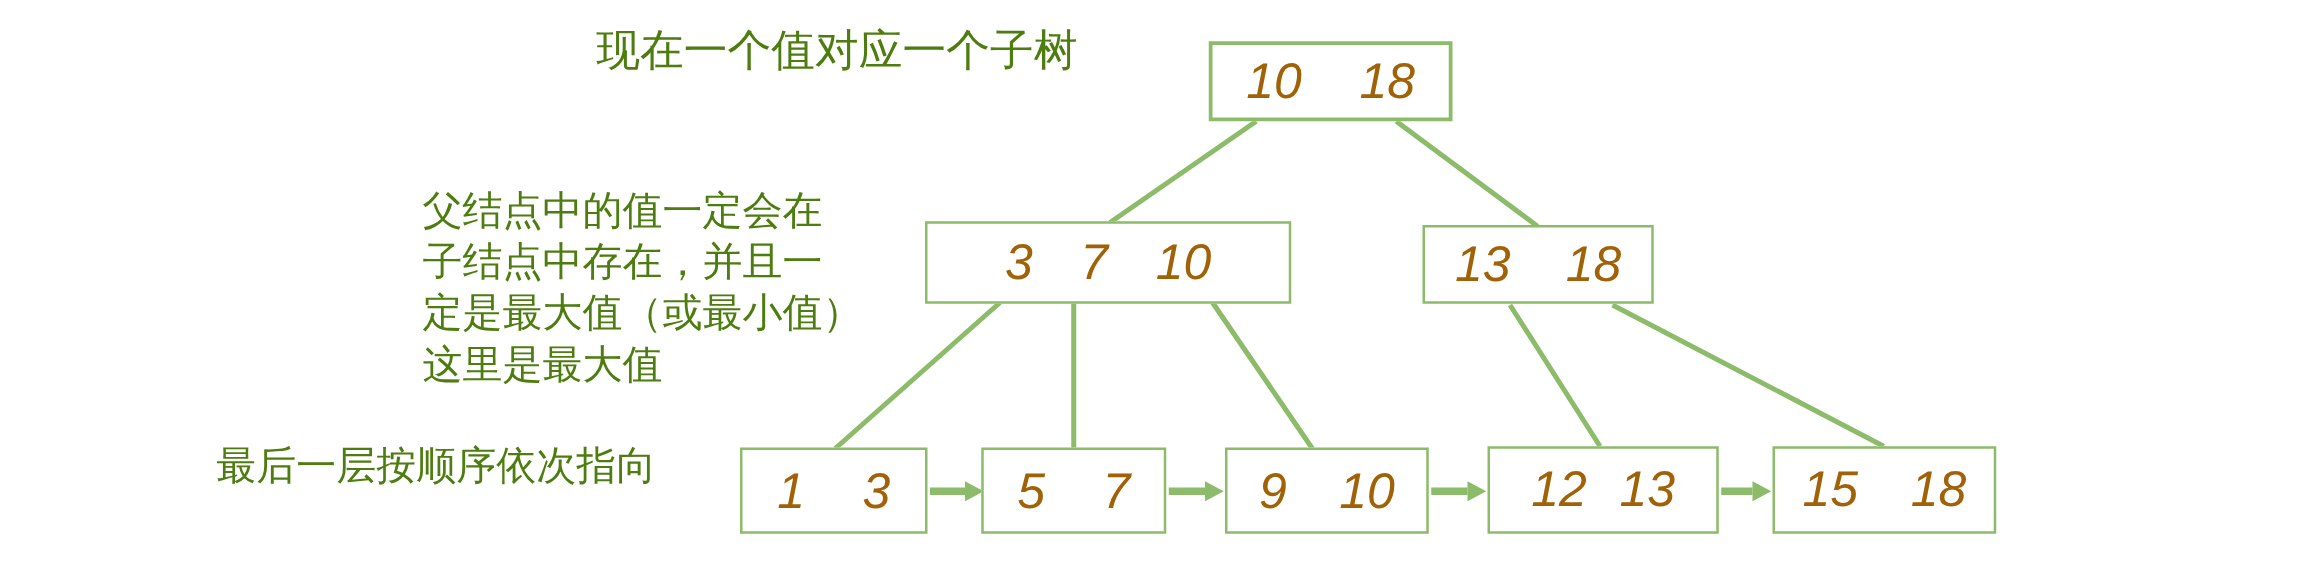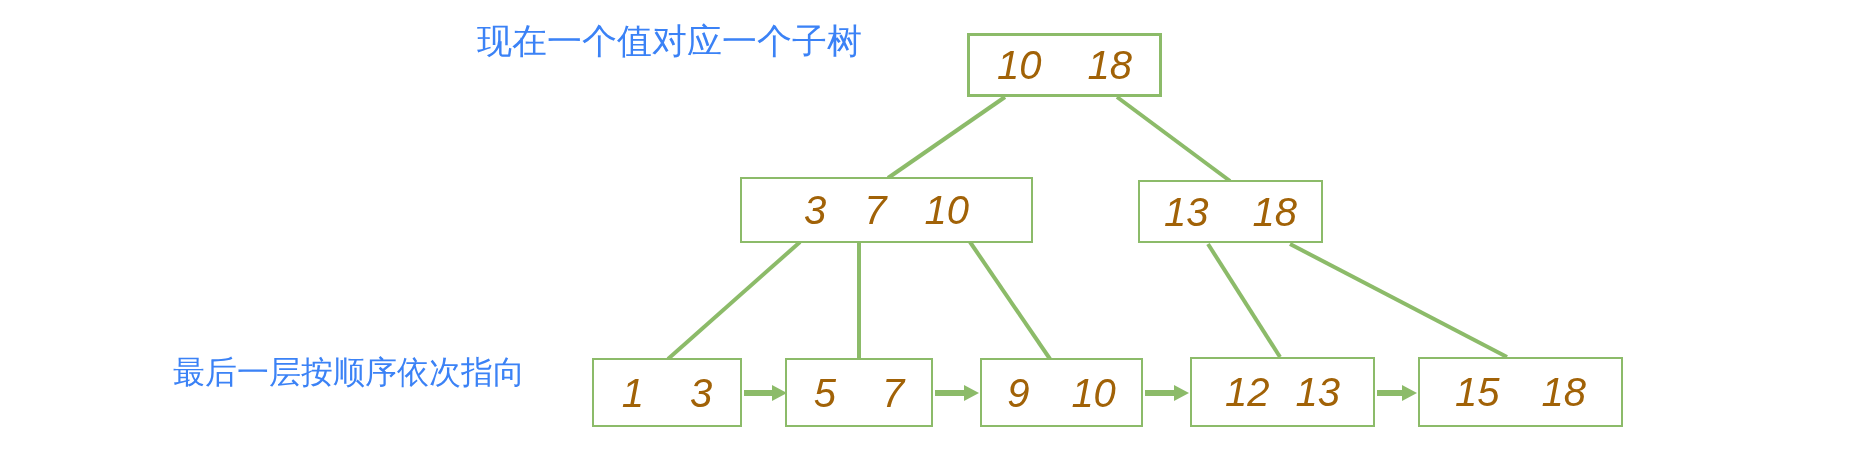--- a/index.html
+++ b/index.html
@@ -40,25 +40,25 @@
     line-height: 1;
     white-space: nowrap;
   }
   .root   { left: 967px;  top: 33px;  width: 195px; height: 64px; gap: 46px; border-width: 3px; }
   .mid-1  { left: 740px;  top: 177px; width: 293px; height: 66px; gap: 38px; }
   .mid-2  { left: 1138px; top: 180px; width: 185px; height: 63px; gap: 44px; }
   .leaf-1 { left: 592px;  top: 358px; width: 150px; height: 69px; gap: 46px; }
   .leaf-2 { left: 785px;  top: 358px; width: 148px; height: 69px; gap: 46px; }
   .leaf-3 { left: 980px;  top: 358px; width: 163px; height: 69px; gap: 42px; }
   .leaf-4 { left: 1190px; top: 357px; width: 185px; height: 70px; gap: 26px; }
-  .leaf-5 { left: 1418px; top: 357px; width: 205px; height: 70px; gap: 42px; }
+  .leaf-5 { left: 1418px; top: 357px; width: 179px; height: 70px; gap: 42px; }
   .note {
     position: absolute;
     z-index: 3;
-    color: #3b82f6;
+    color: #4d7c0f;
     white-space: nowrap;
   }
   .note-top    { left: 477px; top: 22px;  font-size: 35px; line-height: 1.1; }
   .note-parent { left: 338px; top: 148px; font-size: 32px; line-height: 41px; }
   .note-leaf   { left: 173px; top: 352px; font-size: 32px; line-height: 41px; text-align: right; }
 </style>
 </head>
 <body>
 
 <div class="canvas">
@@ -80,20 +80,26 @@
     <line class="arrow-shaft" x1="935" y1="393" x2="964" y2="393"></line>
     <polygon class="arrow-head" points="964,385 964,401 979,393"></polygon>
     <line class="arrow-shaft" x1="1145" y1="393" x2="1174" y2="393"></line>
     <polygon class="arrow-head" points="1174,385 1174,401 1189,393"></polygon>
     <line class="arrow-shaft" x1="1377" y1="393" x2="1402" y2="393"></line>
     <polygon class="arrow-head" points="1402,385 1402,401 1417,393"></polygon>
   </svg>
 
   <div class="note note-top">现在一个值对应一个子树</div>
 
+  <div class="note note-parent">
+    <div>父结点中的值一定会在</div>
+    <div>子结点中存在，并且一</div>
+    <div>定是最大值（或最小值）</div>
+    <div>这里是最大值</div>
+  </div>
 
   <div class="note note-leaf">
     <div>最后一层按顺序依次指向</div>
   </div>
 
   <div class="node root">
     <span class="val">10</span>
     <span class="val">18</span>
   </div>
 

